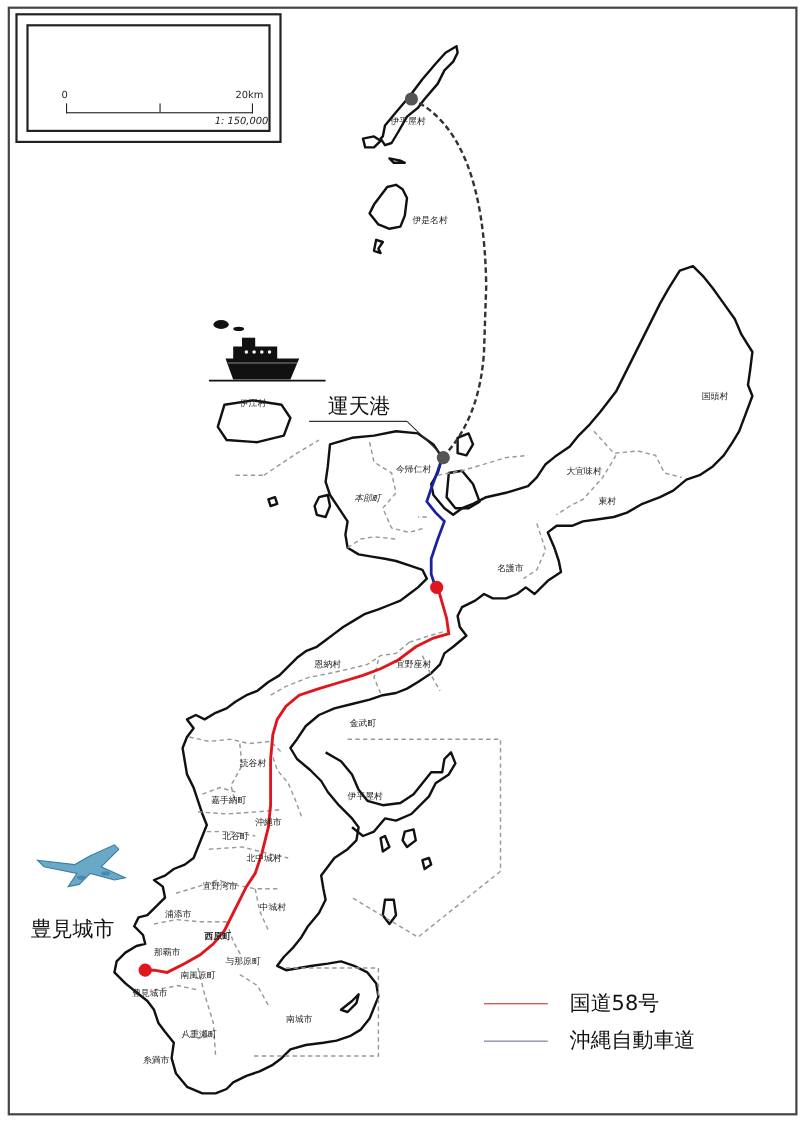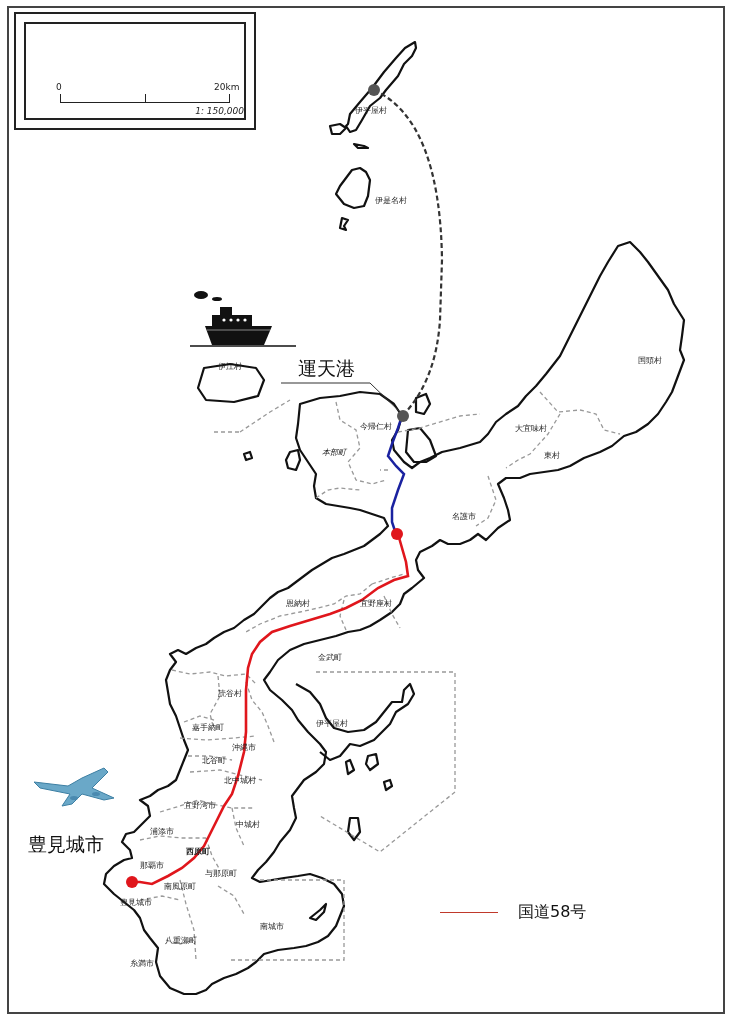--- a/index.html
+++ b/index.html
@@ -12,21 +12,21 @@
   .scale-20{position:absolute;left:188px;top:58px;font-size:9px;color:#222;}
   .scale-ratio{position:absolute;left:0;right:0;top:82px;text-align:right;font-size:9px;color:#222;font-style:italic;}
   .scale-bar{position:absolute;left:34px;top:70px;width:168px;height:8px;border-left:1px solid #222;border-right:1px solid #222;border-bottom:1px solid #222;}
   .scale-mid{position:absolute;left:84px;top:0;height:8px;border-left:1px solid #222;}
   svg.map{position:absolute;left:0;top:0;}
   .lbl{position:absolute;font-size:8px;color:#222;white-space:nowrap;}
   .big-lbl{position:absolute;font-size:19px;color:#111;white-space:nowrap;}
   .legend{position:absolute;left:440px;top:895px;}
   .legend-row{display:flex;align-items:center;height:34px;}
   .legend-line{width:58px;height:0;border-top:1px solid;margin-right:20px;}
-  .legend-text{font-size:16px;color:#111;}
+  .legend-text{font-size:19px;color:#111;}
 </style>
 </head>
 <body>
 
 <div class="frame"></div>
 
 <svg class="map" width="736" height="1024" viewBox="0 0 736 1024">
   <g fill="none" stroke="#111" stroke-width="2.2" stroke-linejoin="round">
 
     <path d="M415,42 L405,48 L396,58 L384,72 L372,88 L360,102 L350,114 L348,124 L346,126 L350,132 L356,130 L362,120 L370,106 L380,98 L386,90 L398,76 L404,64 L412,56 L416,48 Z"></path>
@@ -167,13 +167,17 @@
 <div class="lbl" style="left:120px;top:897px;">豊見城市</div>
 <div class="lbl" style="left:260px;top:921px;">南城市</div>
 <div class="lbl" style="left:165px;top:935px;">八重瀬町</div>
 <div class="lbl" style="left:130px;top:958px;">糸満市</div>
 
 <div class="legend">
   <div class="legend-row">
     <div class="legend-line" style="border-color:#c0392b;"></div>
     <span class="legend-text">国道58号</span>
   </div>
+  <div class="legend-row">
+    <div class="legend-line" style="border-color:#6f7398;"></div>
+    <span class="legend-text">沖縄自動車道</span>
+  </div>
 </div>
 
 </body></html>

